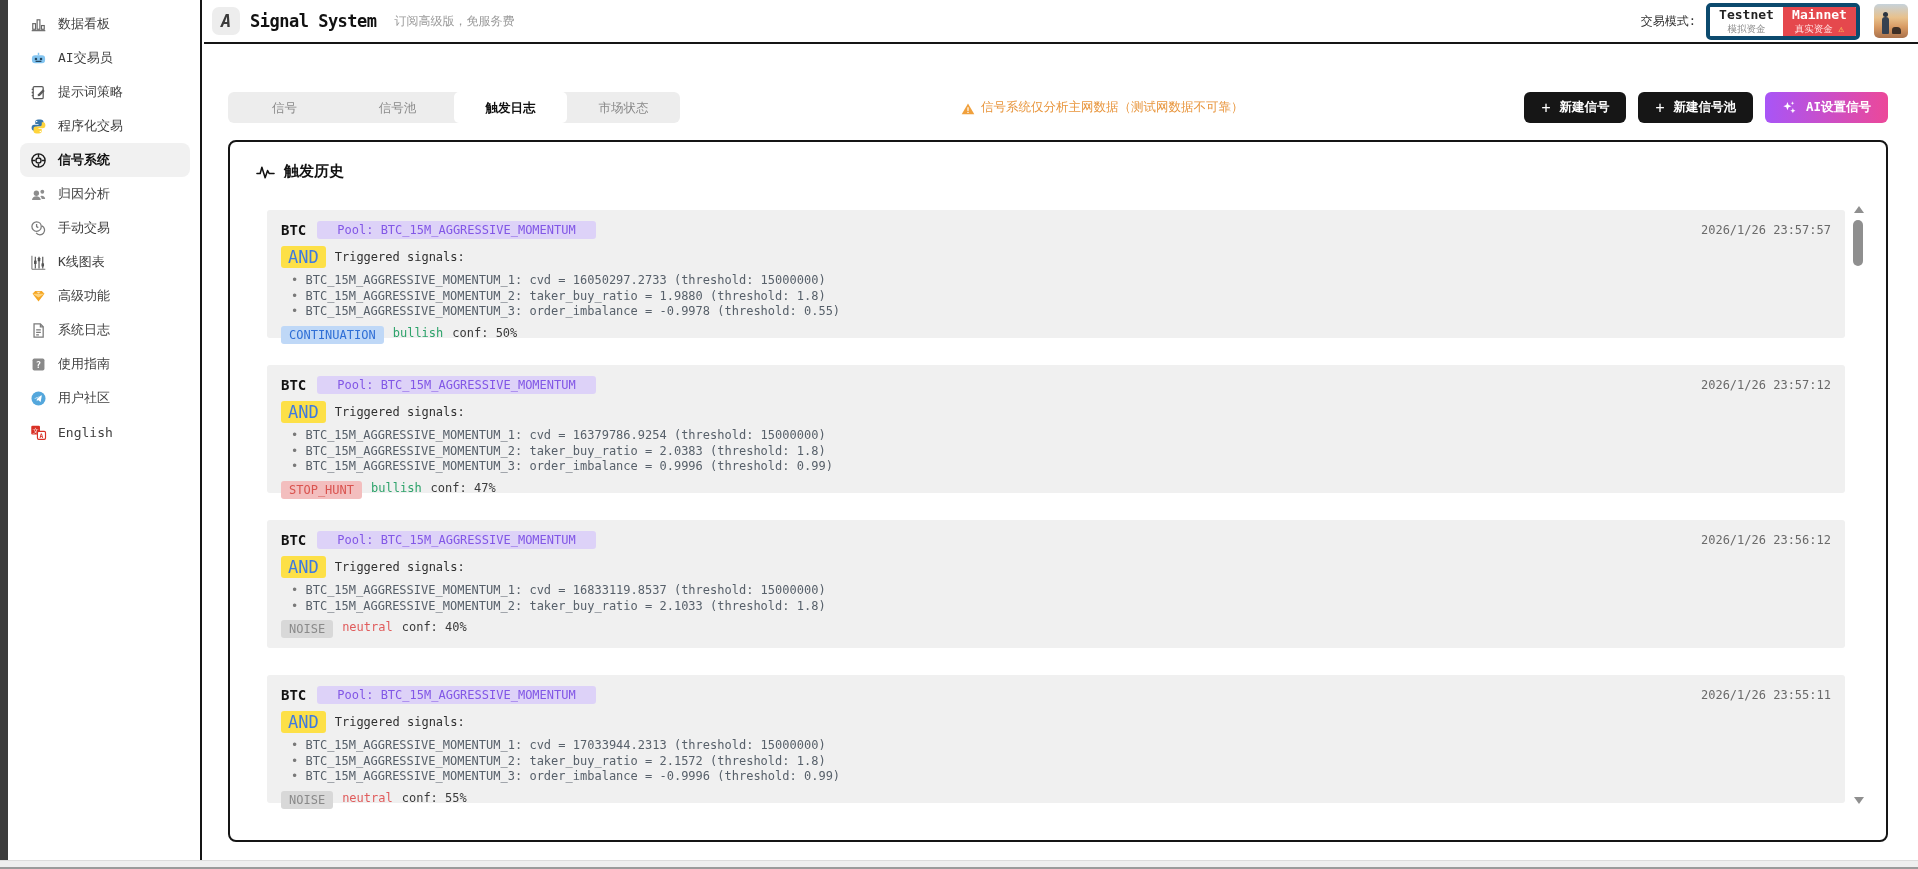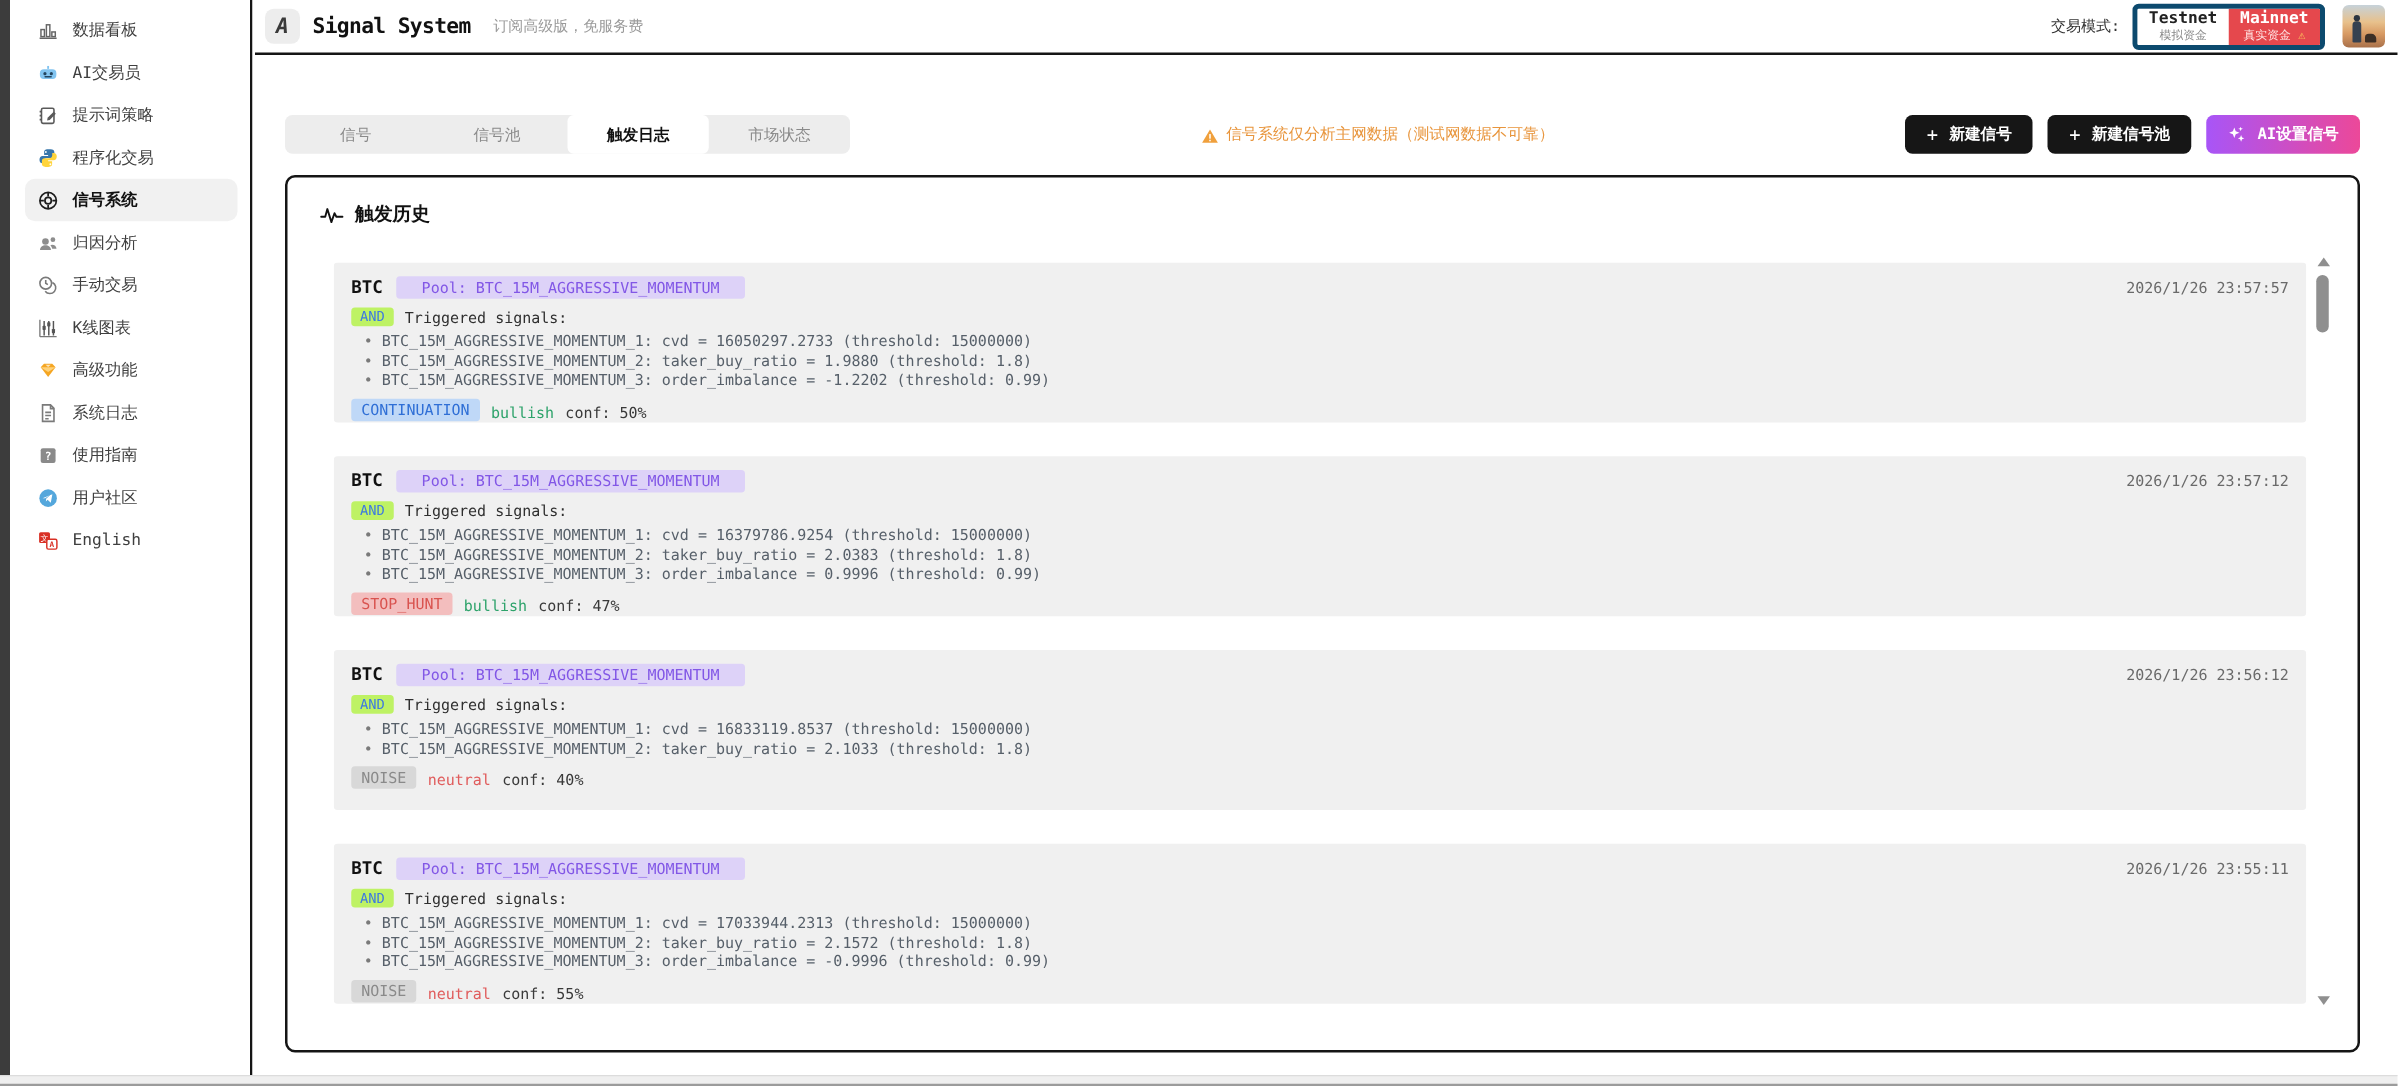--- a/index.html
+++ b/index.html
@@ -72,25 +72,25 @@
     font-size:15px; font-weight:bold; color:#111; }
   .panel-title .picon { width:19px; height:16px; display:flex; }
   .cards { position:absolute; left:37px; top:68px; width:1578px; bottom:22px; display:flex;
     flex-direction:column; gap:27px; overflow:hidden; }
   .card { background:#f0f0f0; border-radius:3px; padding:11px 14px; height:128px; flex:0 0 auto; font-size:12px; }
   .c-row1 { display:flex; align-items:center; gap:11px; margin-bottom:7px; }
   .sym { font-size:14px; font-weight:bold; color:#111; }
   .pool-badge { background:#ddd2f8; color:#8257e6; padding:2px 20px; border-radius:3px; font-size:12px; }
   .time { margin-left:auto; color:#6a6a6a; font-size:12px; }
   .c-row2 { display:flex; align-items:center; gap:9px; margin-bottom:5px; }
-  .and-badge { background:#bef264; color:#3f7ae0; font-size:11px; padding:1px 7px; border-radius:3px; }
+  .and-badge { background:#fde047; color:#3f7ae0; font-size:17px; padding:1px 7px; border-radius:3px; }
   .trig { color:#2f2f2f; }
   .sig { color:#57606a; line-height:15.5px; padding-left:10px; }
   .sig::before { content:"• "; color:#7a7a7a; }
-  .c-class { display:flex; align-items:flex-end; gap:9px; margin-top:6px; }
+  .c-class { display:flex; align-items:flex-start; gap:9px; margin-top:6px; }
   .class-badge { font-size:12px; padding:2px 8px; border-radius:3px; }
   .class-badge.blue { background:#bfd8f7; color:#2f6fd6; }
   .class-badge.red  { background:#f3bebe; color:#d9534f; }
   .class-badge.gray { background:#d8d8d8; color:#8a8a8a; }
   .sentiment.green { color:#2ea36b; }
   .sentiment.redtext { color:#e05c5c; }
   .conf { color:#3a3a3a; }
 
   
   .vscroll { position:absolute; right:20px; top:64px; bottom:36px; width:14px; }
@@ -344,21 +344,21 @@
       <span class="pool-badge">Pool: BTC_15M_AGGRESSIVE_MOMENTUM</span>
       <span class="time">2026/1/26 23:57:57</span>
     </div>
     <div class="c-row2">
       <span class="and-badge">AND</span>
       <span class="trig">Triggered signals:</span>
     </div>
     <div class="sigs">
           <div class="sig">BTC_15M_AGGRESSIVE_MOMENTUM_1: cvd = 16050297.2733 (threshold: 15000000)</div>
           <div class="sig">BTC_15M_AGGRESSIVE_MOMENTUM_2: taker_buy_ratio = 1.9880 (threshold: 1.8)</div>
-          <div class="sig">BTC_15M_AGGRESSIVE_MOMENTUM_3: order_imbalance = -1.2202 (threshold: 0.99)</div>
+          <div class="sig">BTC_15M_AGGRESSIVE_MOMENTUM_3: order_imbalance = -0.9978 (threshold: 0.55)</div>
         </div>
     <div class="c-class">
       <span class="class-badge blue">CONTINUATION</span>
       <span class="sentiment green">bullish</span>
       <span class="conf">conf: 50%</span>
     </div>
   </div>
 
   <div class="card">
     <div class="c-row1">

